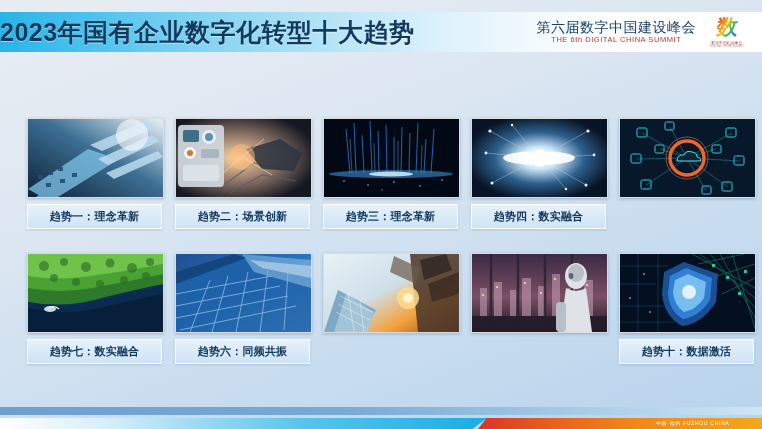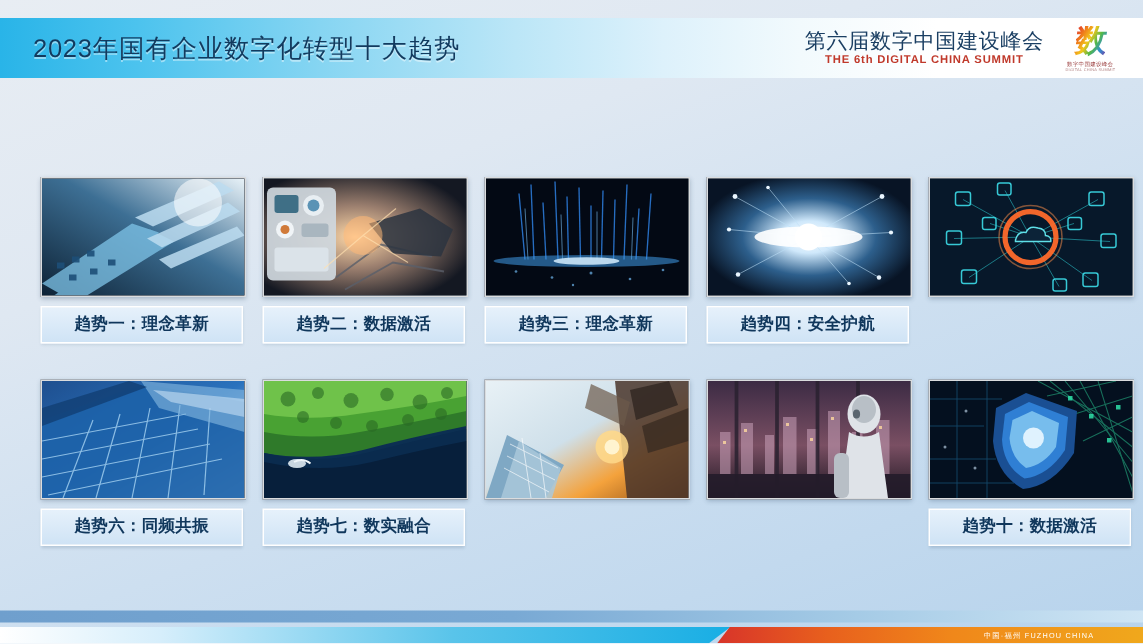--- a/index.html
+++ b/index.html
@@ -32,24 +32,23 @@
         #ddf1fb 58%,
         #f2fafd 70%,
         #ffffff 82%,
         #ffffff 100%);
     display: flex;
     align-items: center;
     justify-content: space-between;
   }
   #slide-title {
     color: #123a5e;
-    font-size: 17px;
-    font-weight: normal;
+    font-size: 25px;
+    font-weight: bold;
     letter-spacing: 0.5px;
-    margin-left: 22px;
     text-shadow: 0 1px 0 rgba(255,255,255,0.45);
     white-space: nowrap;
   }
   #summit-brand {
     display: flex;
     align-items: center;
     margin-right: 12px;
   }
   #summit-text {
     text-align: center;
@@ -58,21 +57,21 @@
   }
   #summit-cn {
     font-size: 14px;
     font-weight: normal;
     color: #1b3f63;
     white-space: nowrap;
     letter-spacing: 0.5px;
   }
   #summit-en {
     font-size: 7.5px;
-    font-weight: bold;
+    font-weight: normal;
     color: #c0392b;
     letter-spacing: 0.55px;
     white-space: nowrap;
     margin-top: 1px;
   }
   #summit-logo {
     width: 46px;
     height: 38px;
     position: relative;
     display: flex;
@@ -271,21 +270,21 @@
               </g>
         <path d="M70 30 L104 20 L126 34 L118 52 L86 50 Z" fill="#2b3440" opacity="0.85"></path>
         <circle cx="66" cy="38" r="13" fill="#ffb877" opacity="0.55"></circle>
         <g stroke="#ffe0b0" stroke-width="0.8" opacity="0.7">
           <path d="M66 38 L40 60"></path>
                 <path d="M66 38 L96 56"></path>
                 <path d="M66 38 L88 20"></path>
               </g>
             </svg>
           </div>
-          <div class="trend-label">趋势二：数据激活</div>
+          <div class="trend-label">趋势二：场景创新</div>
         </div>
         <div class="trend-card">
           <div class="trend-thumb">
             <svg viewBox="0 0 135 78" preserveAspectRatio="none">
         <rect width="135" height="78" fill="#030914"></rect>
         <g stroke="#2e7fe0" stroke-width="0.9" opacity="0.85">
           <path d="M22 10 L26 54"></path>
                 <path d="M30 4 L32 54"></path>
                 <path d="M38 16 L40 54"></path>
           <path d="M46 2 L48 54"></path>
@@ -347,21 +346,21 @@
           <circle cx="116" cy="12" r="1.6"></circle>
                 <circle cx="122" cy="36" r="1.4"></circle>
                 <circle cx="114" cy="66" r="1.5"></circle>
           <circle cx="40" cy="6" r="1.2"></circle>
                 <circle cx="94" cy="70" r="1.2"></circle>
               </g>
         <ellipse cx="67" cy="39" rx="36" ry="7" fill="#ffffff" opacity="0.9"></ellipse>
         <circle cx="67" cy="39" r="9" fill="#ffffff"></circle>
             </svg>
           </div>
-          <div class="trend-label">趋势四：安全护航</div>
+          <div class="trend-label">趋势四：数实融合</div>
         </div>
         <div class="trend-card">
           <div class="trend-thumb">
             <svg viewBox="0 0 135 78" preserveAspectRatio="none">
         <rect width="135" height="78" fill="#07182a"></rect>
         <g stroke="#2fd2d8" stroke-width="0.5" opacity="0.7">
           <path d="M67 39 L22 14"></path>
                 <path d="M67 39 L16 40"></path>
                 <path d="M67 39 L26 66"></path>
           <path d="M67 39 L112 14"></path>
@@ -385,20 +384,48 @@
                 <rect x="92" y="26" width="9" height="8" rx="1.5"></rect>
               </g>
         <circle cx="67" cy="39" r="17" fill="none" stroke="#ff6a2b" stroke-width="3.5" opacity="0.95"></circle>
         <circle cx="67" cy="39" r="21" fill="none" stroke="#ff8f4a" stroke-width="1" opacity="0.5"></circle>
         <path d="M57 41 q1.5 -6 7 -5 q2 -5 8 -3 q5 0.5 5 5 q4 0.5 3.5 4 L57 42 Z" fill="#0c2338" stroke="#5fe0e8" stroke-width="1"></path>
             </svg>
           </div>
         </div>
       </div>
       <div class="trend-row">
+        <div class="trend-card">
+          <div class="trend-thumb">
+            <svg viewBox="0 0 135 78" preserveAspectRatio="none">
+        <rect width="135" height="78" fill="#0c2f52"></rect>
+        <path d="M0 0 L135 0 L135 30 Q96 38 66 46 Q34 54 0 48 Z" fill="#2f7a2a"></path>
+        <path d="M0 0 L135 0 L135 20 Q98 28 64 34 Q32 40 0 34 Z" fill="#49a233"></path>
+        <path d="M0 0 L135 0 L135 10 Q100 17 62 22 Q30 27 0 22 Z" fill="#6fc24a"></path>
+        <g fill="#2a6b24" opacity="0.6">
+          <circle cx="16" cy="12" r="5"></circle>
+                <circle cx="36" cy="8" r="4"></circle>
+                <circle cx="58" cy="13" r="5"></circle>
+          <circle cx="82" cy="9" r="4.5"></circle>
+                <circle cx="104" cy="14" r="5"></circle>
+                <circle cx="122" cy="8" r="4"></circle>
+          <circle cx="26" cy="24" r="4"></circle>
+                <circle cx="48" cy="28" r="4"></circle>
+                <circle cx="72" cy="30" r="4"></circle>
+          <circle cx="96" cy="26" r="4"></circle>
+                <circle cx="118" cy="22" r="4"></circle>
+              </g>
+        <path d="M0 48 Q36 56 68 48 Q100 40 135 32 L135 78 L0 78 Z" fill="#0a2b4e"></path>
+        <path d="M0 54 Q38 62 72 54 Q104 46 135 40 L135 78 L0 78 Z" fill="#071f3b"></path>
+        <ellipse cx="22" cy="55" rx="6" ry="3" fill="#dfeaf2" opacity="0.9"></ellipse>
+        <path d="M20 54 q6 -3 11 1" stroke="#eff5f9" stroke-width="1.3" fill="none"></path>
+            </svg>
+          </div>
+          <div class="trend-label">趋势七：数实融合</div>
+        </div>
         <div class="trend-card">
           <div class="trend-thumb">
             <svg viewBox="0 0 135 78" preserveAspectRatio="none">
         <defs>
                 <linearGradient id="g6" x1="0" y1="0" x2="1" y2="1">
           <stop offset="0" stop-color="#1e4f8f"></stop>
                   <stop offset="50%" stop-color="#2a72bd"></stop>
                   <stop offset="100%" stop-color="#bfe0f5"></stop>
                 </linearGradient>
               </defs>
@@ -418,48 +445,20 @@
         <polygon points="66,0 135,6 135,34 78,18" fill="#7fb4dd" opacity="0.65"></polygon>
         <polygon points="74,6 135,12 135,24 86,14" fill="#cfe6f7" opacity="0.55"></polygon>
         <polygon points="0,18 58,0 70,4 0,30" fill="#123f73" opacity="0.8"></polygon>
             </svg>
           </div>
           <div class="trend-label">趋势六：同频共振</div>
         </div>
         <div class="trend-card">
           <div class="trend-thumb">
             <svg viewBox="0 0 135 78" preserveAspectRatio="none">
-        <rect width="135" height="78" fill="#0c2f52"></rect>
-        <path d="M0 0 L135 0 L135 30 Q96 38 66 46 Q34 54 0 48 Z" fill="#2f7a2a"></path>
-        <path d="M0 0 L135 0 L135 20 Q98 28 64 34 Q32 40 0 34 Z" fill="#49a233"></path>
-        <path d="M0 0 L135 0 L135 10 Q100 17 62 22 Q30 27 0 22 Z" fill="#6fc24a"></path>
-        <g fill="#2a6b24" opacity="0.6">
-          <circle cx="16" cy="12" r="5"></circle>
-                <circle cx="36" cy="8" r="4"></circle>
-                <circle cx="58" cy="13" r="5"></circle>
-          <circle cx="82" cy="9" r="4.5"></circle>
-                <circle cx="104" cy="14" r="5"></circle>
-                <circle cx="122" cy="8" r="4"></circle>
-          <circle cx="26" cy="24" r="4"></circle>
-                <circle cx="48" cy="28" r="4"></circle>
-                <circle cx="72" cy="30" r="4"></circle>
-          <circle cx="96" cy="26" r="4"></circle>
-                <circle cx="118" cy="22" r="4"></circle>
-              </g>
-        <path d="M0 48 Q36 56 68 48 Q100 40 135 32 L135 78 L0 78 Z" fill="#0a2b4e"></path>
-        <path d="M0 54 Q38 62 72 54 Q104 46 135 40 L135 78 L0 78 Z" fill="#071f3b"></path>
-        <ellipse cx="22" cy="55" rx="6" ry="3" fill="#dfeaf2" opacity="0.9"></ellipse>
-        <path d="M20 54 q6 -3 11 1" stroke="#eff5f9" stroke-width="1.3" fill="none"></path>
-            </svg>
-          </div>
-          <div class="trend-label">趋势七：数实融合</div>
-        </div>
-        <div class="trend-card">
-          <div class="trend-thumb">
-            <svg viewBox="0 0 135 78" preserveAspectRatio="none">
         <defs>
                 <linearGradient id="g8" x1="0" y1="0" x2="1" y2="1">
           <stop offset="0" stop-color="#e8f1f6"></stop>
                   <stop offset="45%" stop-color="#cfe0ea"></stop>
           <stop offset="72%" stop-color="#f4a23c"></stop>
                   <stop offset="100%" stop-color="#8a4a14"></stop>
                 </linearGradient>
               </defs>
         <rect width="135" height="78" fill="url(#g8)"></rect>
         <polygon points="0,78 14,36 52,56 40,78" fill="#7fa8c4"></polygon>

